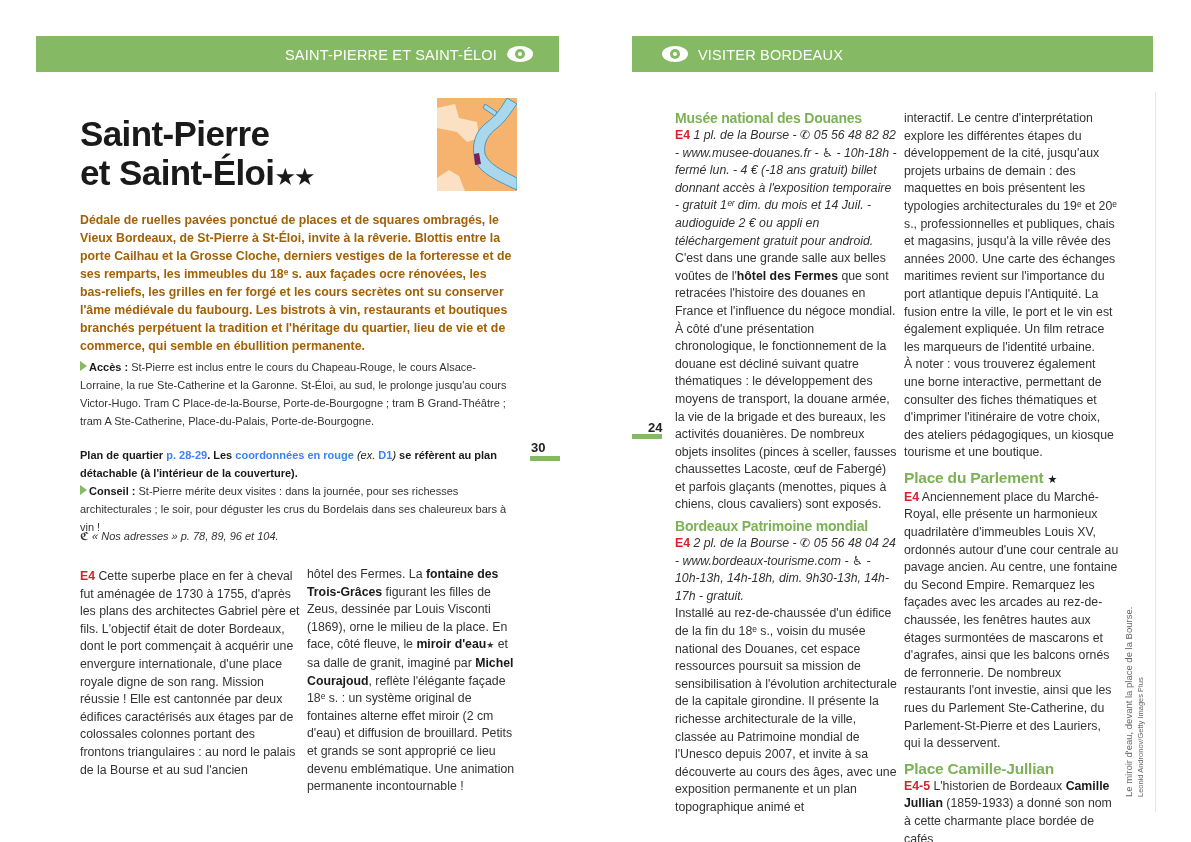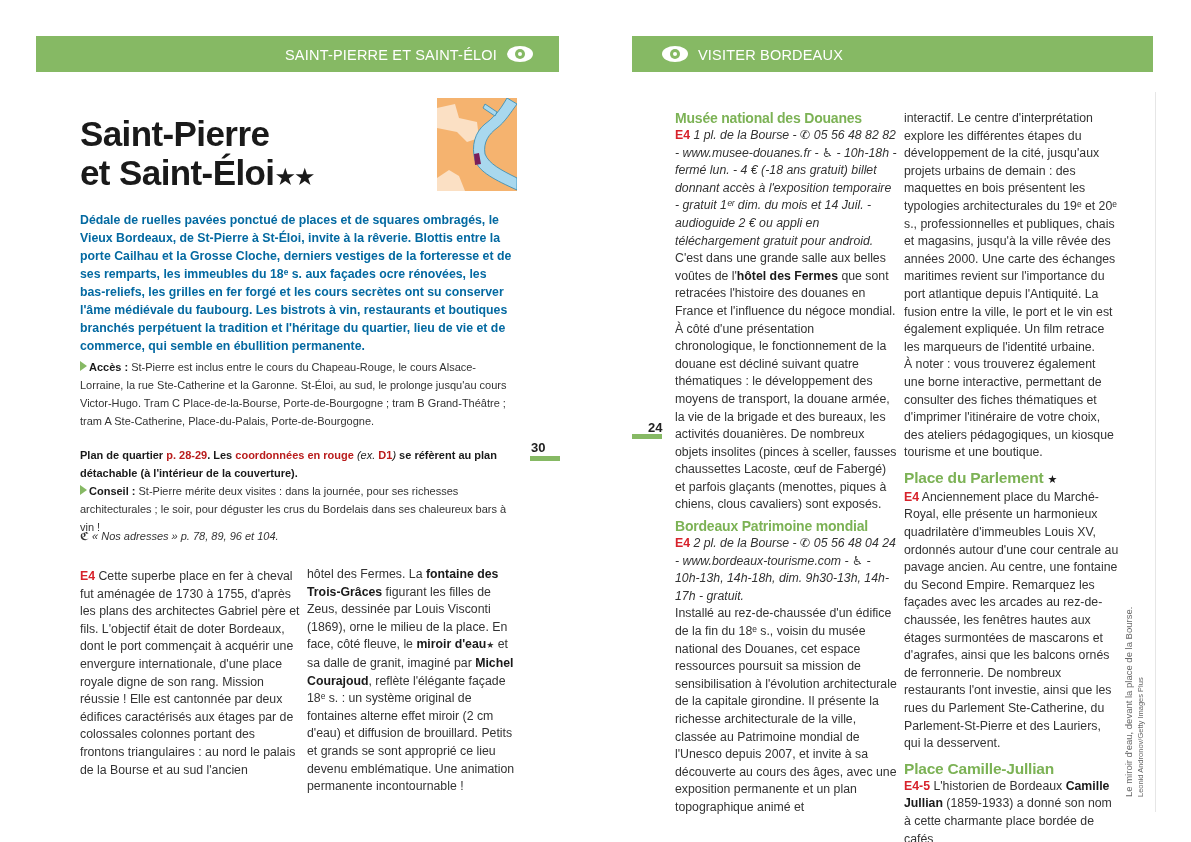--- a/index.html
+++ b/index.html
@@ -16,25 +16,25 @@
   .band-title { color: #fff; font-size: 14.5px; letter-spacing: 0.2px; }
   .eye { width: 26px; height: 16px; background: #fff; border-radius: 50% / 50%; position: relative; margin: 0 10px; transform: translateY(-1px); }
   .eye::after { content: ""; position: absolute; left: 8px; top: 3px; width: 10px; height: 10px; border-radius: 50%; background: #86b964; }
   .eye::before { content: ""; position: absolute; left: 11px; top: 6px; width: 4px; height: 4px; border-radius: 50%; background: #fff; z-index: 2; }
 
   .page-title { position: absolute; left: 80px; top: 114px; font-size: 35px; line-height: 39px; font-weight: bold; color: #1a1a1a; letter-spacing: -0.6px; }
   .title-stars { font-size: 24px; letter-spacing: -2px; }
 
   .mini-map { position: absolute; left: 437px; top: 98px; width: 80px; height: 93px; background: #f5b36f; overflow: hidden; }
 
-  .intro { position: absolute; left: 80px; top: 211px; width: 435px; font-size: 12.3px; line-height: 18px; font-weight: bold; color: #0369a1; }
+  .intro { position: absolute; left: 80px; top: 211px; width: 435px; font-size: 12.3px; line-height: 18px; font-weight: bold; color: #a16207; }
   .block { position: absolute; left: 80px; width: 435px; font-size: 11px; line-height: 18px; color: #333; }
   .arrow { display: inline-block; width: 0; height: 0; border-top: 5px solid transparent; border-bottom: 5px solid transparent; border-left: 7px solid #86b964; margin-right: 2px; }
   .lbl { font-weight: bold; color: #1a1a1a; }
-  .red { color: #b91c1c; margin-top: 24px; }
+  .red { color: #3b82f6; margin-top: 24px; }
   .bold { font-weight: bold; color: #1a1a1a; }
   .ital { font-style: italic; }
   .plan { font-weight: bold; color: #1a1a1a; }
   .addr-icon { font-weight: bold; font-style: normal; }
 
   .col { position: absolute; width: 222px; font-size: 12.3px; line-height: 17.6px; color: #333; }
   .sec-title { color: #7cb255; font-weight: bold; font-size: 15.5px; line-height: 19px; letter-spacing: -0.2px; }
   .sec-title.small { font-size: 14px; line-height: 17px; }
   .stars-sm { color: #1a1a1a; font-size: 11px; letter-spacing: -1px; margin-left: 4px; }
   .coord { color: #d7222b; font-weight: bold; }

